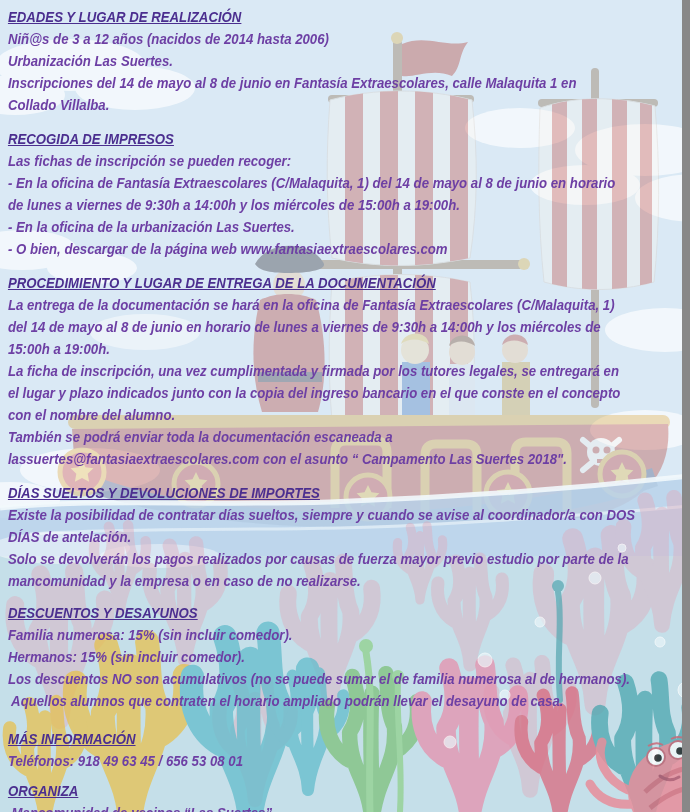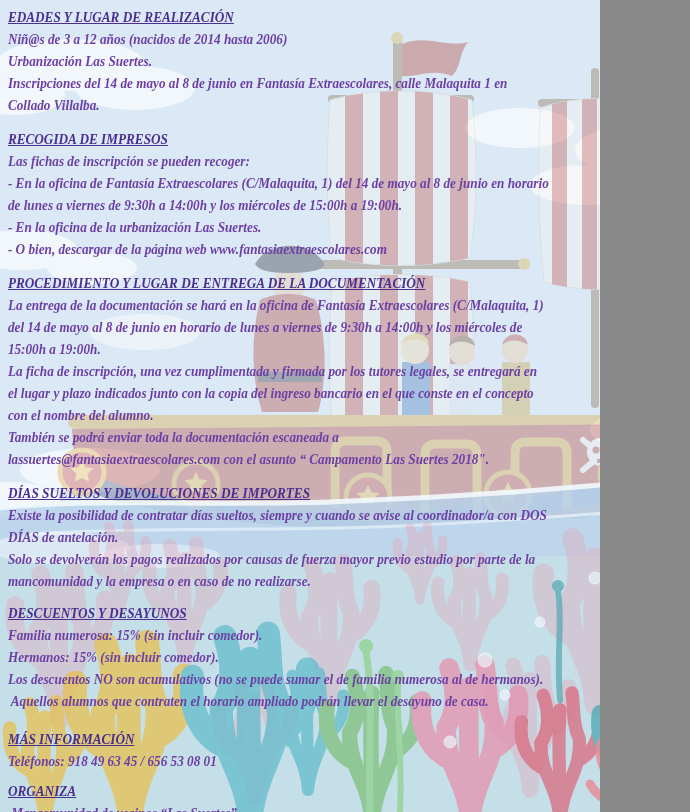--- a/index.html
+++ b/index.html
@@ -1,21 +1,21 @@
 <!DOCTYPE html>
 <html style="--heading_text: #4b2e8f; --body_text: #6d3fa4; --sky: #dae9f5; --sea: #b9d2ea; --underwater: #c5dfe9; --sail_stripe: #c25048; --hull_red: #b5443c; --gold: #dca73e; --coral_faded_pink: #dfa9bb; --coral_yellow: #e6c14f; --coral_teal: #62bccb; --coral_pink: #e590ac; --crab_pink: #e78e9a;"><head>
 <meta charset="utf-8">
 <style>
   html,body{margin:0;padding:0;background:#888;}
   .page{
     position:relative;
-    width:600px;height:812px;
+    width:682px;height:812px;
     overflow:hidden;
     background:var(--sky,#dae9f5);
-    font-family:Liberation Serif, serif;
+    font-family:Liberation Sans, sans-serif;
   }
   .bg{position:absolute;left:0;top:0;width:690px;height:812px;display:block;}
   .content{
     position:absolute;left:0;top:0;
     width:784px;
     padding:6px 0 0 9px;
     transform:scaleX(0.88);
     transform-origin:0 0;
     font-style:italic;
     font-weight:bold;

